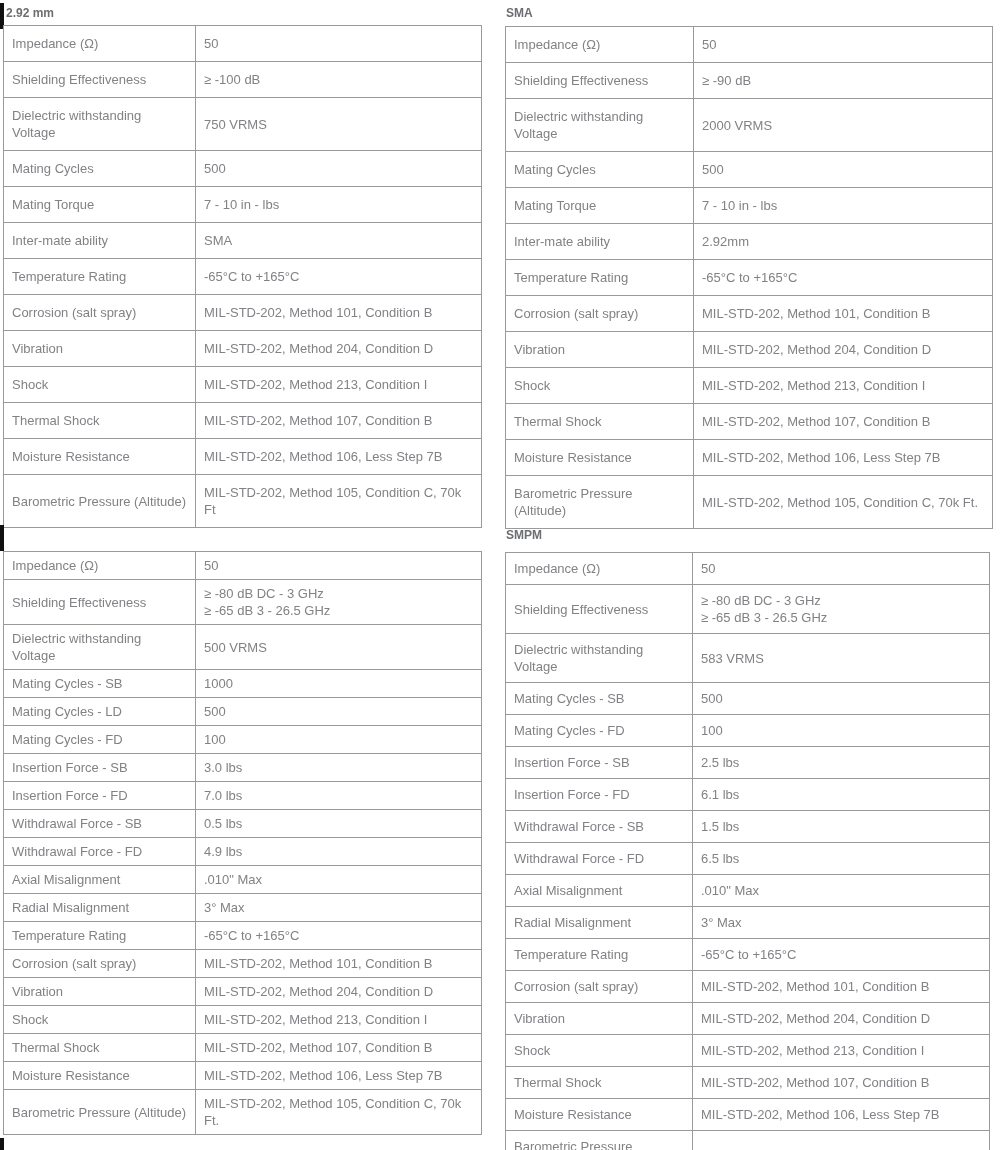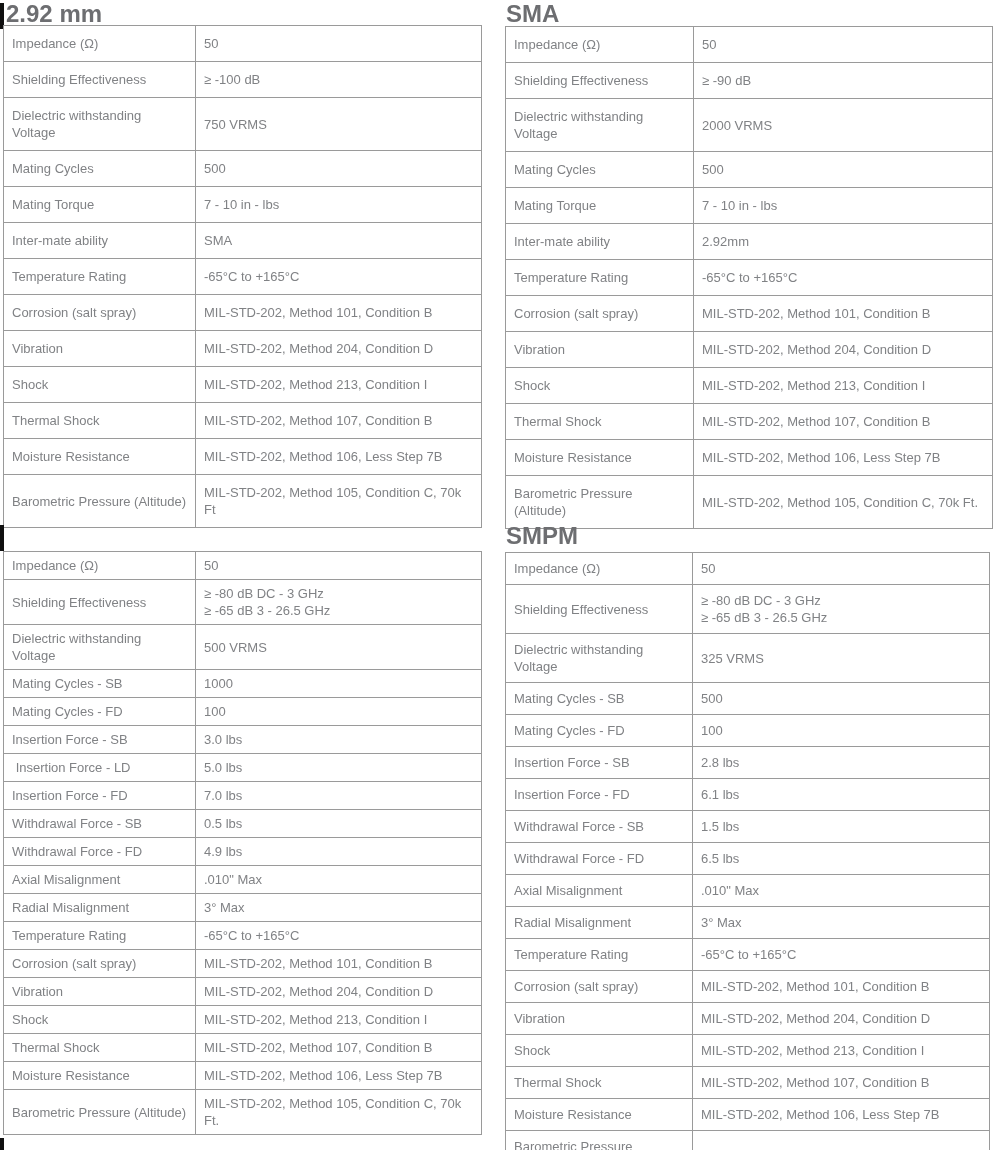--- a/index.html
+++ b/index.html
@@ -15,21 +15,21 @@
     position: relative;
     width: 1000px;
     height: 1150px;
     background: var(--bg);
     font-family: "Liberation Sans", sans-serif;
     overflow: hidden;
   }
   .section-title {
     position: absolute;
     margin: 0;
-    font-size: 24px;
+    font-size: 12px;
     line-height: 23px;
     font-weight: bold;
     color: var(--heading);
     font-family: "Liberation Sans", sans-serif;
   }
   .marker-bar {
     position: absolute;
     left: 0;
     width: 4px;
     background: var(--marker);
@@ -216,30 +216,30 @@
         </tr>
         <tr>
           <td>Dielectric withstanding Voltage</td>
           <td>500 VRMS</td>
         </tr>
         <tr>
           <td>Mating Cycles - SB</td>
           <td>1000</td>
         </tr>
         <tr>
+          <td>Mating Cycles - LD</td>
+          <td>500</td>
+        </tr>
+        <tr>
           <td>Mating Cycles - FD</td>
           <td>100</td>
         </tr>
         <tr>
           <td>Insertion Force - SB</td>
           <td>3.0 lbs</td>
-        </tr>
-        <tr>
-          <td> Insertion Force - LD</td>
-          <td>5.0 lbs</td>
         </tr>
         <tr>
           <td>Insertion Force - FD</td>
           <td>7.0 lbs</td>
         </tr>
         <tr>
           <td>Withdrawal Force - SB</td>
           <td>0.5 lbs</td>
         </tr>
         <tr>
@@ -296,33 +296,33 @@
           <td>Impedance (Ω)</td>
           <td>50</td>
         </tr>
         <tr>
           <td>Shielding Effectiveness</td>
           <td>≥ -80 dB DC - 3 GHz
 ≥ -65 dB 3 - 26.5 GHz</td>
         </tr>
         <tr>
           <td>Dielectric withstanding Voltage</td>
-          <td>325 VRMS</td>
+          <td>583 VRMS</td>
         </tr>
         <tr>
           <td>Mating Cycles - SB</td>
           <td>500</td>
         </tr>
         <tr>
           <td>Mating Cycles - FD</td>
           <td>100</td>
         </tr>
         <tr>
           <td>Insertion Force - SB</td>
-          <td>2.8 lbs</td>
+          <td>2.5 lbs</td>
         </tr>
         <tr>
           <td>Insertion Force - FD</td>
           <td>6.1 lbs</td>
         </tr>
         <tr>
           <td>Withdrawal Force - SB</td>
           <td>1.5 lbs</td>
         </tr>
         <tr>

